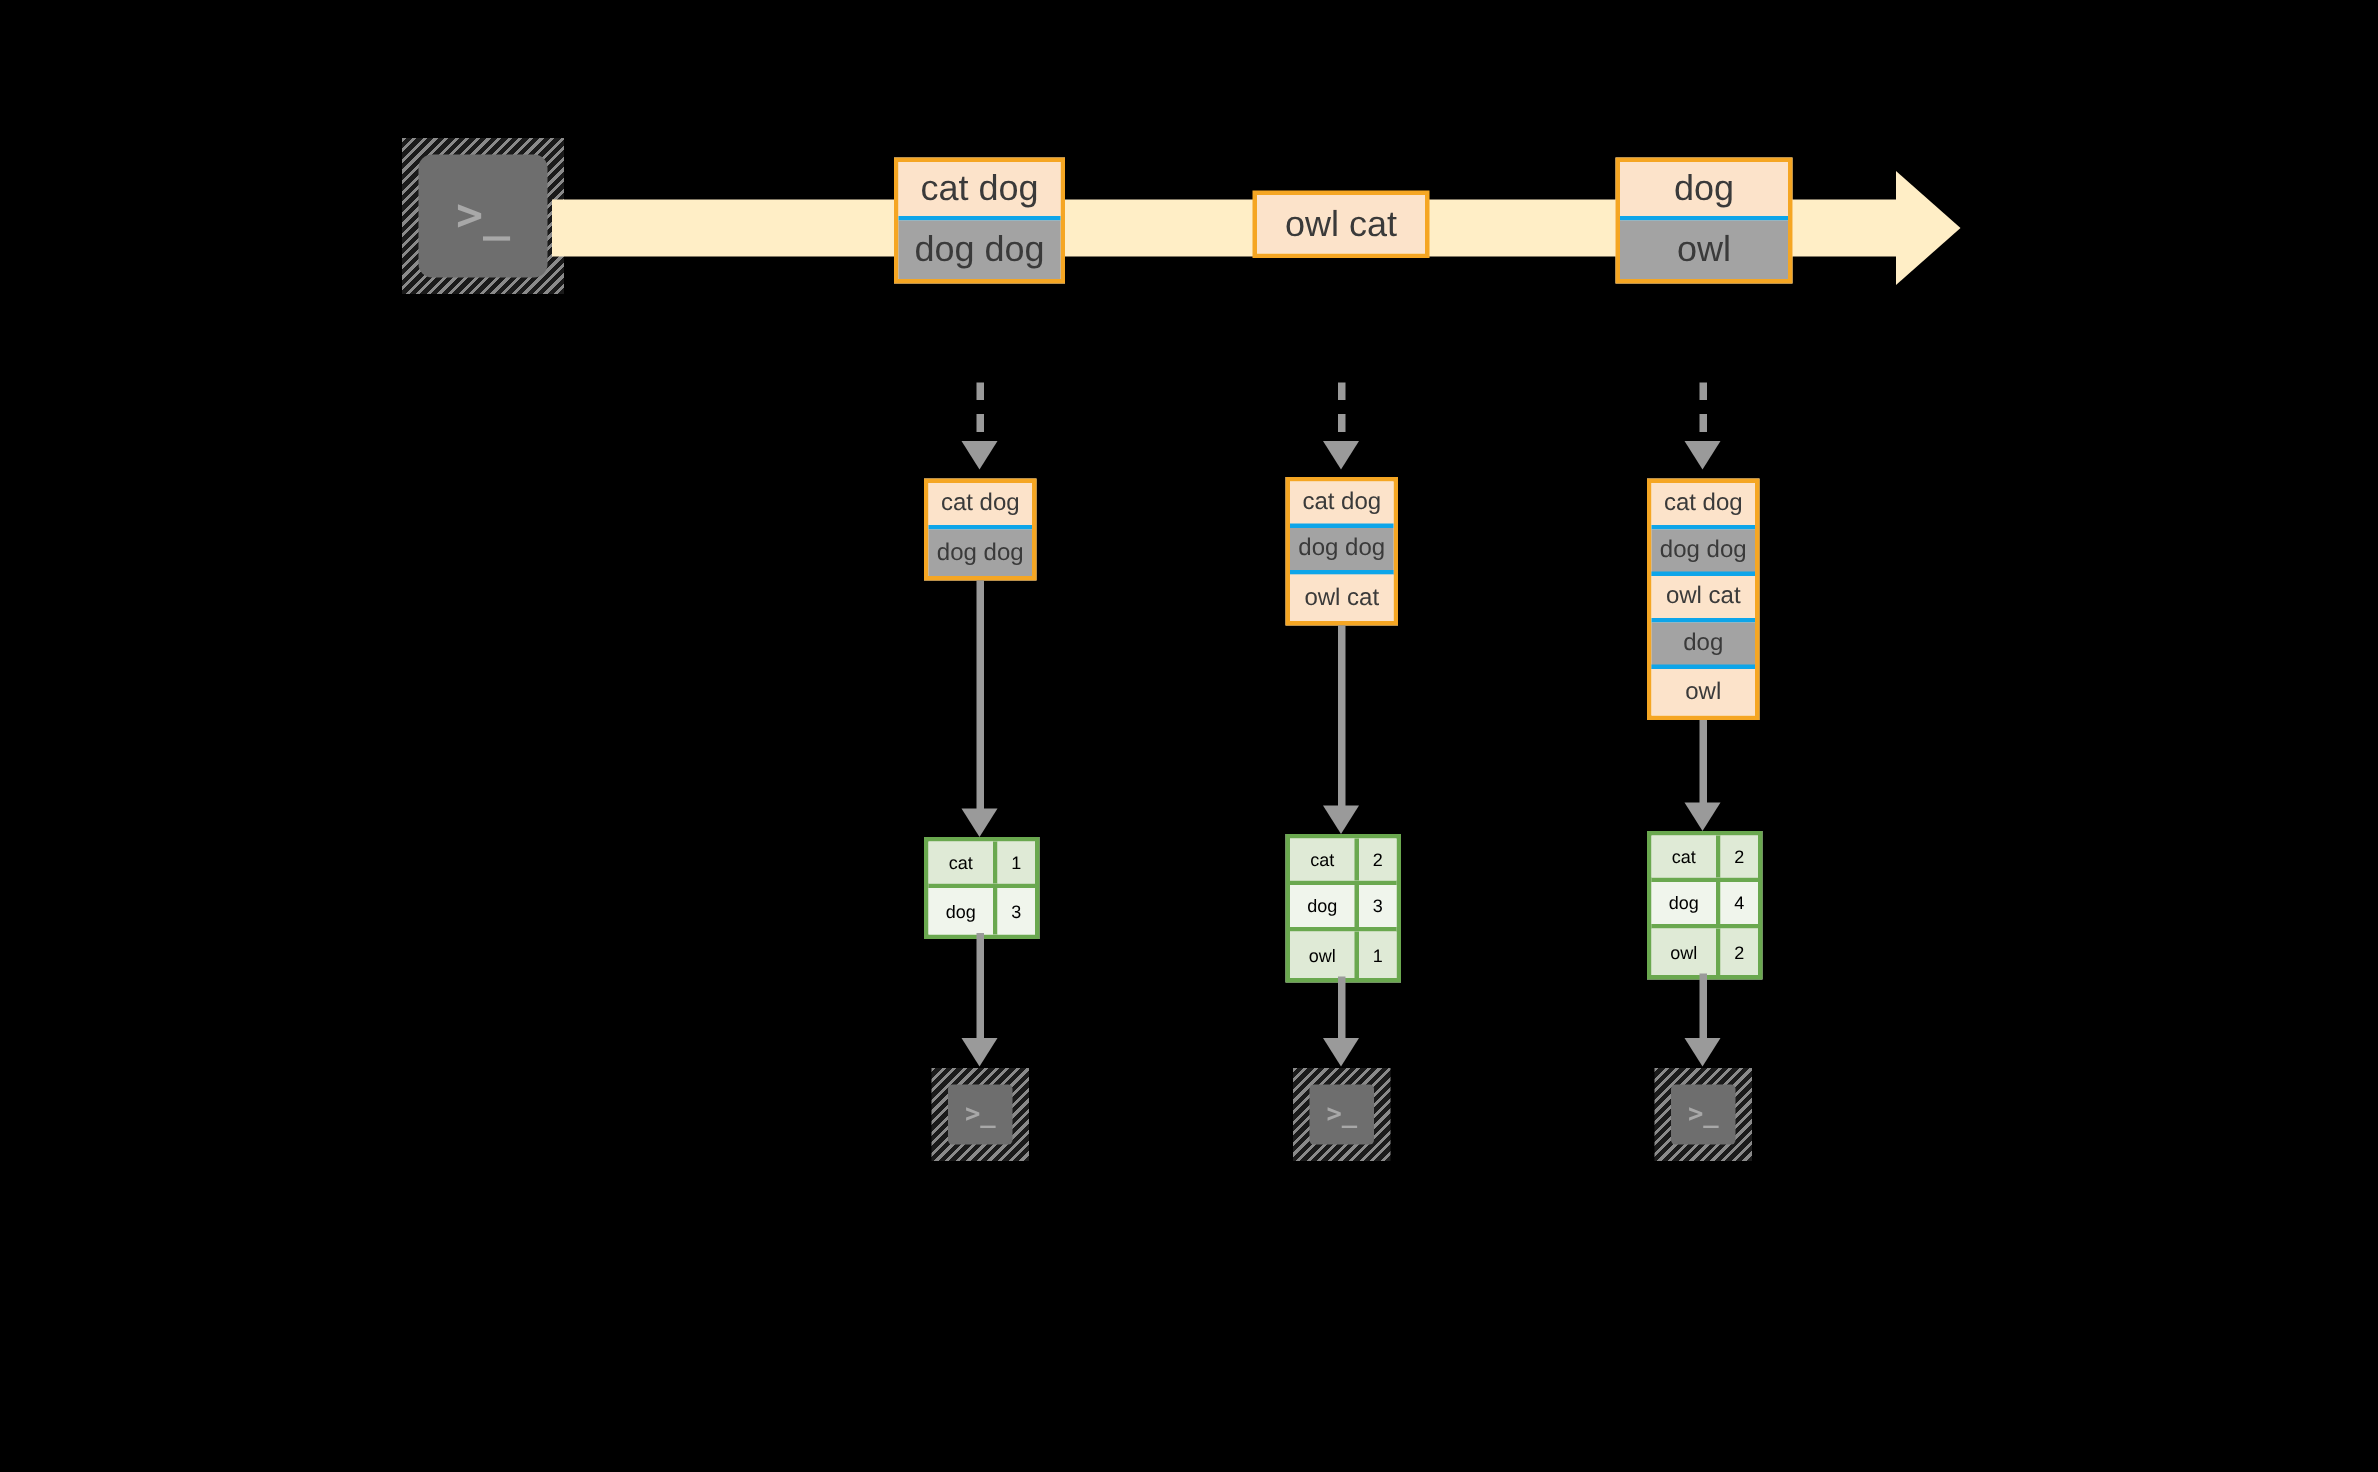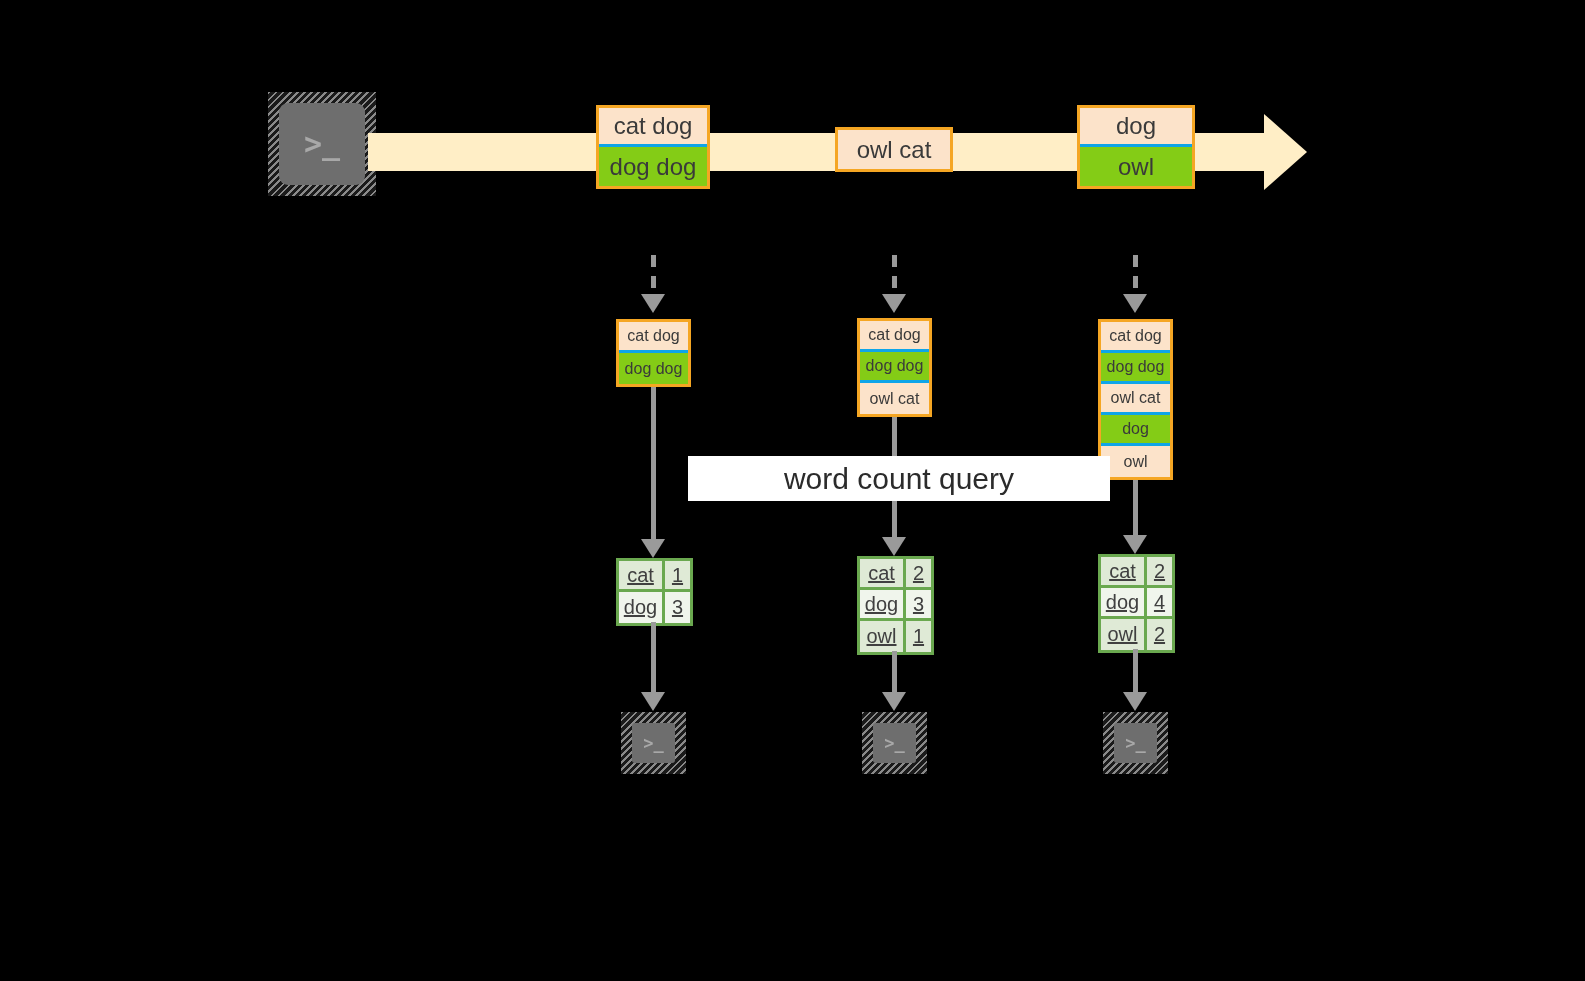--- a/index.html
+++ b/index.html
@@ -85,21 +85,21 @@
     box-sizing: border-box;
     display: flex;
     align-items: center;
     justify-content: center;
     color: #3a3a3a;
     white-space: nowrap;
     border-bottom: 3px solid #0ea5e9;
   }
   .rec-row:last-child { border-bottom: none; }
   .rec-row.shade-a { background: #fce3ca; }
-  .rec-row.shade-b { background: #84cc16; }
+  .rec-row.shade-b { background: #a3a3a3; }
 
   .rec-stack.big .rec-row  { height: 39px; font-size: 24px; }
   .rec-stack.small .rec-row { height: 31px; font-size: 16px; }
 
   
   .res-table {
     position: absolute;
     box-sizing: border-box;
     border: 3px solid #6aa84f;
     display: flex;
@@ -111,23 +111,22 @@
     height: 31px;
     box-sizing: border-box;
     border-bottom: 3px solid #6aa84f;
   }
   .res-row:last-child { border-bottom: none; }
   .res-key, .res-val {
     box-sizing: border-box;
     display: flex;
     align-items: center;
     justify-content: center;
-    font-size: 20px;
-    color: #404040;
-    text-decoration: underline;
+    font-size: 12px;
+    color: #000000;
   }
   .res-key {
     width: 46px;
     border-right: 3px solid #6aa84f;
   }
   .res-val { width: 25px; }
   .res-row.shade-a .res-key, .res-row.shade-a .res-val { background: #dfead6; }
   .res-row.shade-b .res-key, .res-row.shade-b .res-val { background: #f0f5ec; }
 
   
@@ -323,17 +322,14 @@
   <div class="arrow-line" style="left:1133px; top:649px; height:45px;"></div>
   <div class="arrow-head" style="left:1123px; top:692px;"></div>
 
   <div class="terminal sink" style="left:1103px; top:712px; width:65px; height:62px;">
     <div class="hatch"></div>
     <div class="inner">
       <span class="prompt" style="font-size:17px;">&gt;_</span>
     </div>
   </div>
 
-  <div class="banner" style="left:688px; top:456px; width:422px; height:45px; font-size:30px;">
-    <span>word count query</span>
-  </div>
 
 </div>
 
 </body></html>

